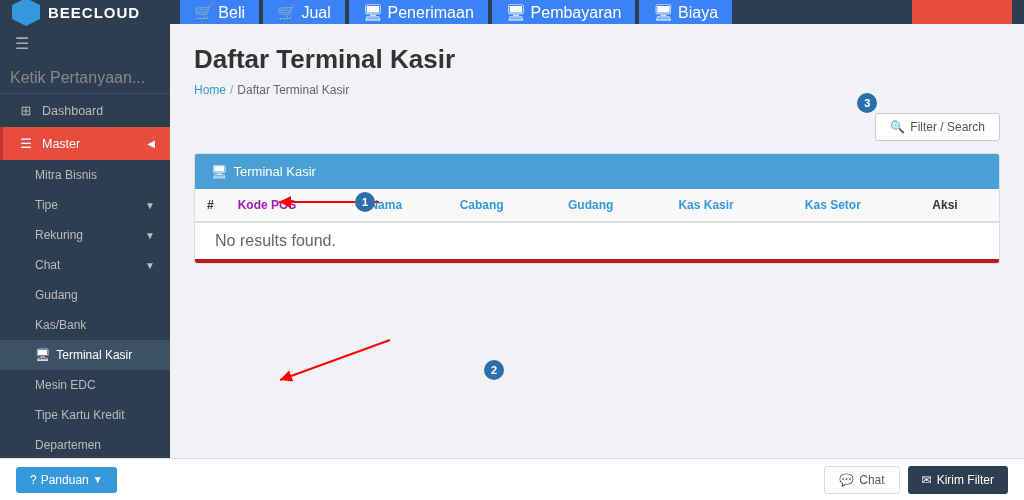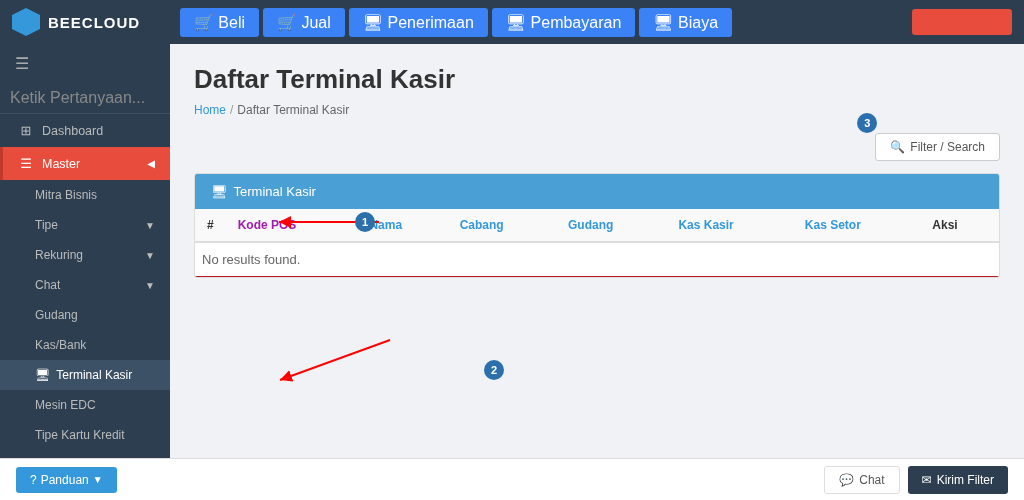--- a/index.html
+++ b/index.html
@@ -3,21 +3,21 @@
   <meta charset="utf-8">
   <style>
     * { box-sizing: border-box; margin: 0; padding: 0; }
     body { font-family: 'Segoe UI', Arial, sans-serif; font-size: 13px; background: #f5f5f5; display: flex; flex-direction: column; height: 500px; overflow: hidden; }
 
     
     .top-nav {
       background: #2c3e50;
       display: flex;
       align-items: center;
-      height: 44px;
+      height: 24px;
       flex-shrink: 0;
     }
     .logo-area {
       background: #2c3e50;
       width: 170px;
       display: flex;
       align-items: center;
       padding: 0 12px;
       height: 100%;
     }
@@ -194,23 +194,23 @@
       border-bottom: 2px solid #ddd;
       padding: 9px 12px;
       text-align: left;
       font-size: 12px;
       color: #3498db;
       font-weight: 600;
     }
     thead th:first-child { color: #333; width: 30px; }
     thead th:last-child { color: #333; }
     tbody td {
-      padding: 9px 7px;
-      border-bottom: 1px solid #b91c1c;
-      font-size: 13px;
+      padding: 9px 20px;
+      border-bottom: 4px solid #b91c1c;
+      font-size: 16px;
       color: #555;
     }
     .no-results { color: #666; font-style: normal; }
 
     
     .bottom-bar {
       position: fixed;
       bottom: 0;
       left: 0;
       right: 0;

